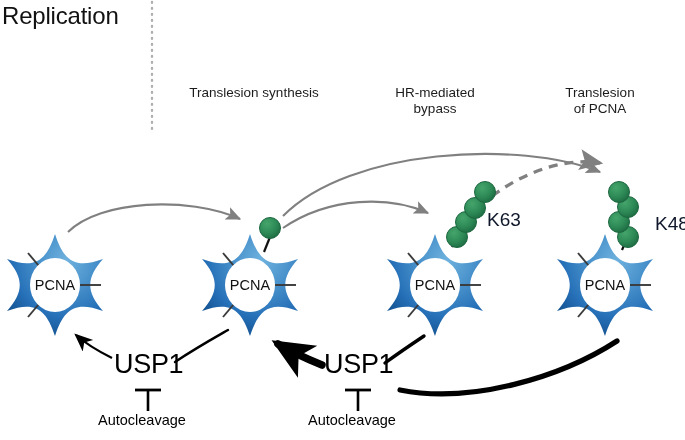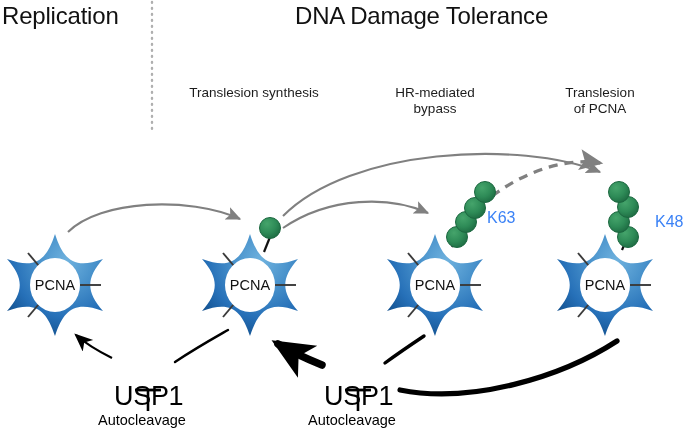--- a/index.html
+++ b/index.html
@@ -3,23 +3,23 @@
 <meta charset="utf-8">
 <style>
   html,body{margin:0;padding:0;background:#ffffff;}
   body{width:685px;height:440px;position:relative;overflow:hidden;
        font-family:"Liberation Sans","DejaVu Sans",sans-serif;color:#1a1a1a;}
   #stage{position:absolute;left:0;top:0;width:685px;height:440px;}
   #svgroot{position:absolute;left:0;top:0;width:685px;height:440px;}
   .txt{position:absolute;white-space:nowrap;}
   .title{font-size:24px;color:#111;letter-spacing:-.2px;text-align:center;}
   .sublabel{font-size:13.5px;color:#1c1c1c;text-align:center;line-height:16px;white-space:pre-line;}
-  .usp1{font-size:27px;color:#000;letter-spacing:-.3px;margin-top:32px;}
+  .usp1{font-size:27px;color:#000;letter-spacing:-.3px;}
   .autoc{font-size:14.5px;color:#000;text-align:right;}
-  .kchain{font-size:16px;color:#3b82f6;}
+  .kchain{font-size:19px;color:#0f172a;}
 </style>
 </head>
 <body>
 
 <div id="stage">
 
   <svg id="svgroot" viewBox="0 0 685 440">
     <defs>
       <radialGradient id="gPcna" cx="62%" cy="26%" r="82%">
         <stop offset="0%" stop-color="#6FB2DE"></stop>
@@ -136,21 +136,20 @@
         <circle cx="628" cy="237" r="10.5" fill="url(#gUb)" stroke="#1C6840" stroke-width="1"></circle>
         <circle cx="619" cy="222" r="10.5" fill="url(#gUb)" stroke="#1C6840" stroke-width="1"></circle>
         <circle cx="628" cy="207" r="10.5" fill="url(#gUb)" stroke="#1C6840" stroke-width="1"></circle>
         <circle cx="619" cy="192" r="10.5" fill="url(#gUb)" stroke="#1C6840" stroke-width="1"></circle>
       </g>
     </g>
   </svg>
 
   <div class="txt title" style="left:2px;top:2px;">Replication</div>
 
-  <div class="txt title" style="left:295px;top:2px;">DNA Damage Tolerance</div>
 
   <div class="txt sublabel" style="left:178px;top:85px;width:152px;">Translesion synthesis</div>
 
   <div class="txt sublabel" style="left:375px;top:85px;width:120px;">HR-mediated
 bypass</div>
 
   <div class="txt sublabel" style="left:540px;top:85px;width:120px;">Translesion
 of PCNA</div>
 
   <div class="txt kchain" style="left:487px;top:209px;">K63</div>

